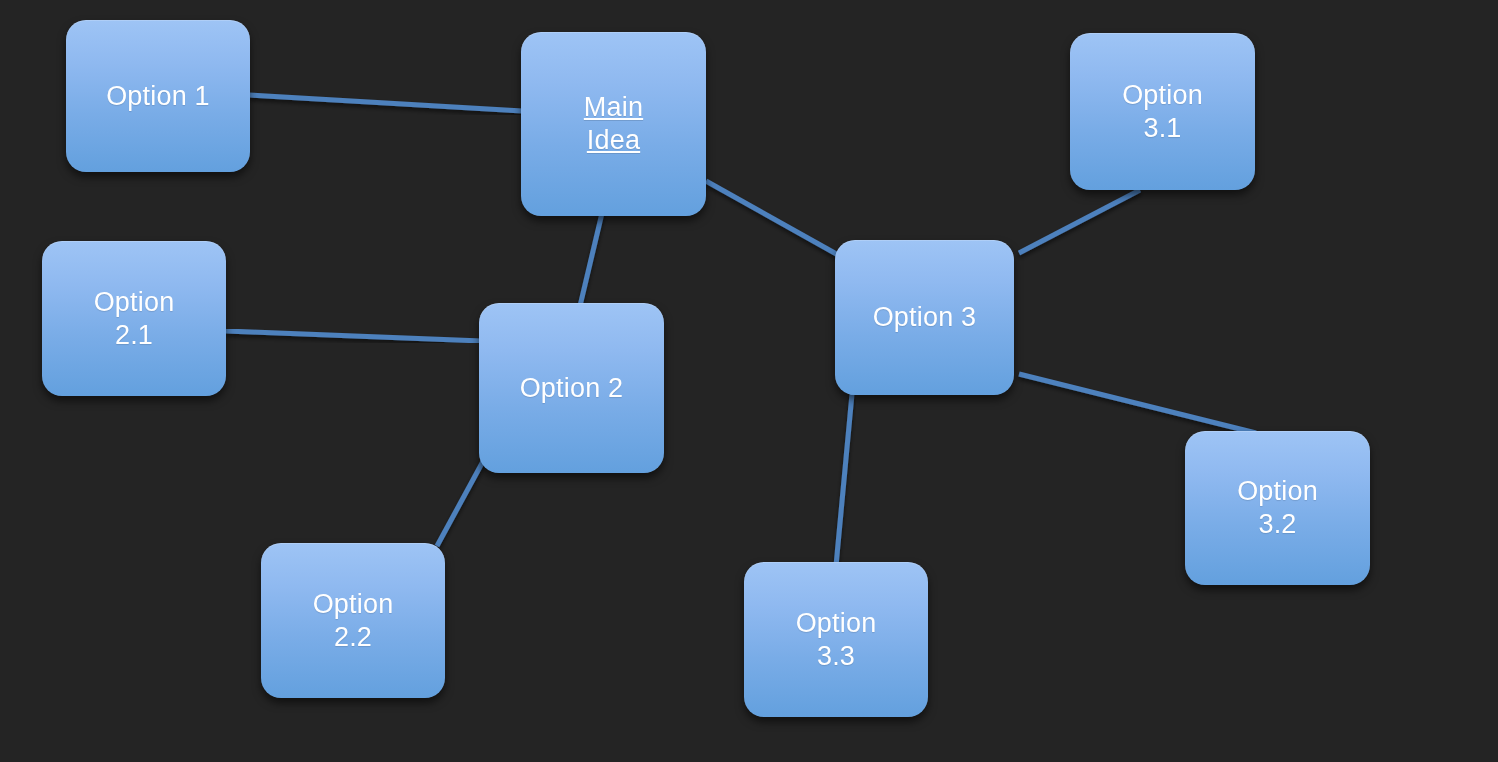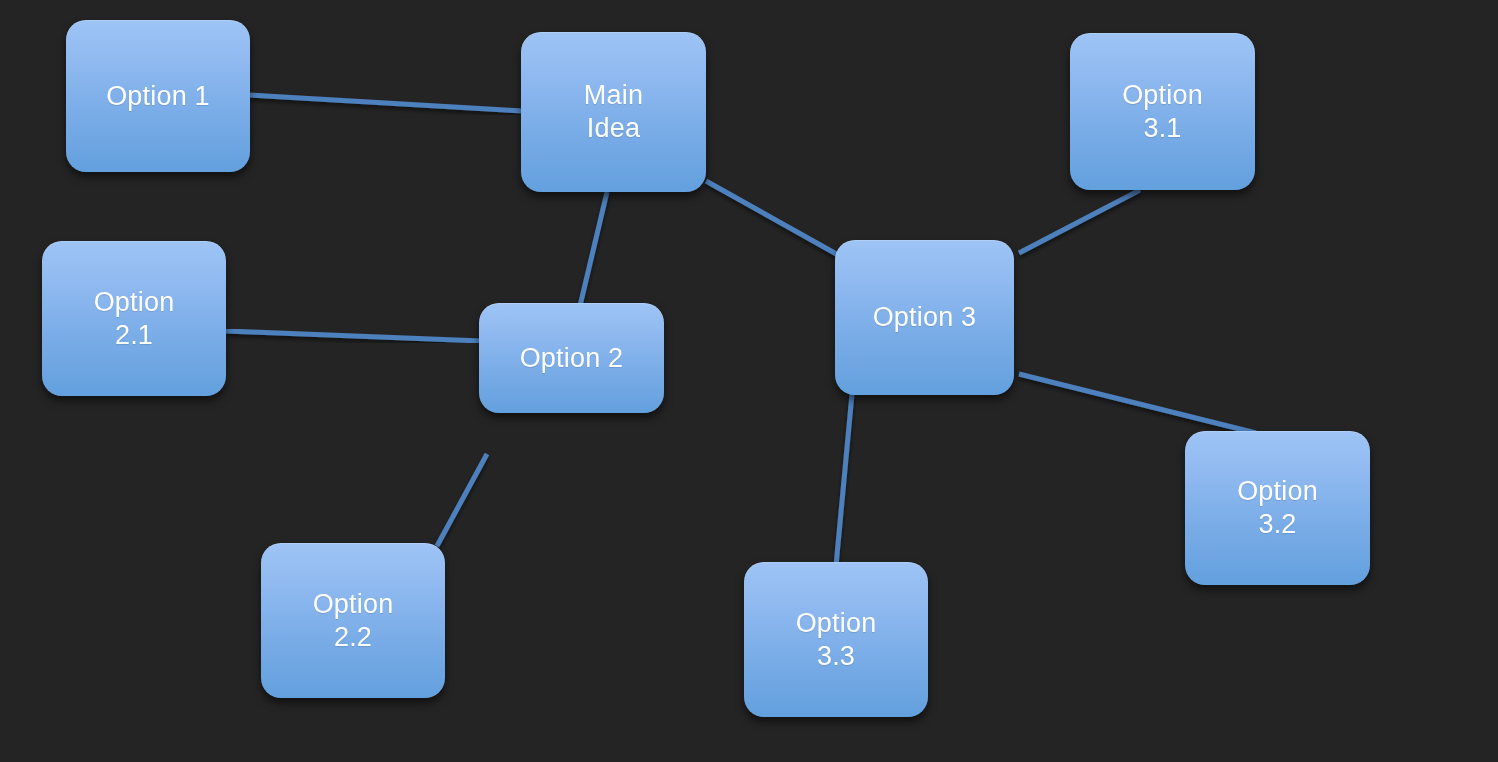--- a/index.html
+++ b/index.html
@@ -66,36 +66,36 @@
       <line x1="226" y1="331" x2="482" y2="341" stroke="#4E81BD" stroke-width="5" stroke-linecap="butt" filter="url(#edgeShadow)"></line>
       <line x1="487" y1="454" x2="437" y2="546" stroke="#4E81BD" stroke-width="5" stroke-linecap="butt" filter="url(#edgeShadow)"></line>
       <line x1="1019" y1="253" x2="1140" y2="190" stroke="#4E81BD" stroke-width="5" stroke-linecap="butt" filter="url(#edgeShadow)"></line>
       <line x1="1019" y1="374" x2="1256" y2="433" stroke="#4E81BD" stroke-width="5" stroke-linecap="butt" filter="url(#edgeShadow)"></line>
       <line x1="852" y1="394" x2="836" y2="566" stroke="#4E81BD" stroke-width="5" stroke-linecap="butt" filter="url(#edgeShadow)"></line>
     </svg>
   <div id="node-layer">
       <div class="node" style="left: 66px; top: 20px; width: 184px; height: 152px; font-size: 27px; border-radius: 20px;">
         <span class="node-label">Option 1</span>
       </div>
-      <div class="node" style="left: 521px; top: 32px; width: 185px; height: 160px; font-size: 27px; border-radius: 20px;">
+      <div class="node" style="left: 521px; top: 32px; width: 185px; height: 184px; font-size: 27px; border-radius: 20px; text-decoration: underline;">
         <span class="node-label">Main
 Idea</span>
       </div>
       <div class="node" style="left: 1070px; top: 33px; width: 185px; height: 157px; font-size: 27px; border-radius: 20px;">
         <span class="node-label">Option
 3.1</span>
       </div>
       <div class="node" style="left: 42px; top: 241px; width: 184px; height: 155px; font-size: 27px; border-radius: 20px;">
         <span class="node-label">Option
 2.1</span>
       </div>
       <div class="node" style="left: 835px; top: 240px; width: 179px; height: 155px; font-size: 27px; border-radius: 20px;">
         <span class="node-label">Option 3</span>
       </div>
-      <div class="node" style="left: 479px; top: 303px; width: 185px; height: 110px; font-size: 27px; border-radius: 20px;">
+      <div class="node" style="left: 479px; top: 303px; width: 185px; height: 170px; font-size: 27px; border-radius: 20px;">
         <span class="node-label">Option 2</span>
       </div>
       <div class="node" style="left: 1185px; top: 431px; width: 185px; height: 154px; font-size: 27px; border-radius: 20px;">
         <span class="node-label">Option
 3.2</span>
       </div>
       <div class="node" style="left: 261px; top: 543px; width: 184px; height: 155px; font-size: 27px; border-radius: 20px;">
         <span class="node-label">Option
 2.2</span>
       </div>

